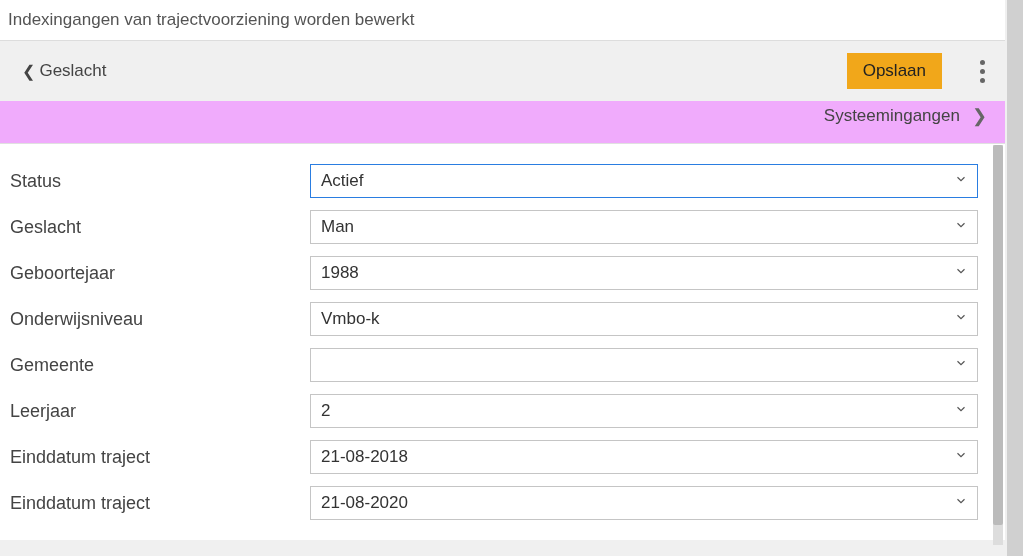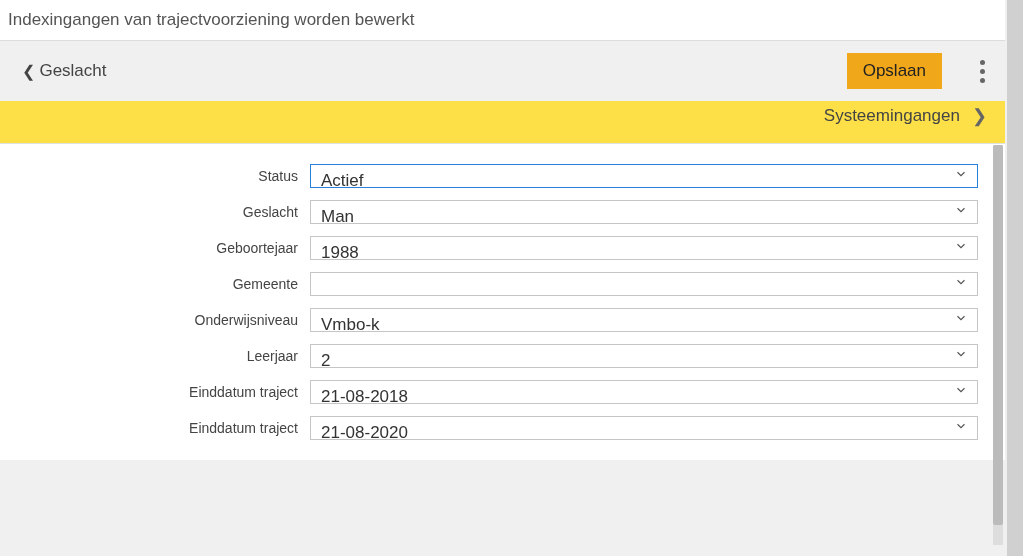--- a/index.html
+++ b/index.html
@@ -59,59 +59,59 @@
       padding: 4px 6px;
     }
     .kebab span {
       width: 5px; height: 5px; background: #666; border-radius: 50%;
     }
     .subnav {
       display: flex;
       justify-content: flex-end;
       align-items: center;
       padding: 4px 18px 16px 32px;
-      background: #fde047;
+      background: #f0abfc;
       font-size: 17px;
       color: #444;
       gap: 12px;
     }
     .subnav .chev-right {
       font-size: 18px; color: #666; cursor: pointer;
     }
     .content-wrap {
       background: #fff;
       margin: 0;
       padding: 20px 10px 8px 10px;
       border-top: 1px solid #e0e0e0;
     }
     .form-row {
       display: flex;
       align-items: center;
       margin-bottom: 12px;
     }
     .form-label {
       width: 300px;
-      text-align: right;
+      text-align: left;
       padding-right: 12px;
-      font-size: 14px;
+      font-size: 18px;
       color: #444;
     }
     .select-wrap {
       flex: 1;
       max-width: 668px;
       position: relative;
     }
     .select-input {
       width: 100%;
       border: 1px solid #c5c5c5;
       background: #fff;
       padding: 6px 34px 6px 10px;
       font-size: 17px;
       color: #333;
-      height: 24px;
+      height: 34px;
       cursor: pointer;
       text-align: left;
     }
     .select-input.focused {
       border: 1px solid #2a7de1;
       outline: none;
     }
     .select-chevron {
       position: absolute;
       right: 10px;
@@ -199,32 +199,32 @@
       <div class="form-row">
         <div class="form-label">Geboortejaar</div>
         <div class="select-wrap">
           <div class="select-input">1988</div>
           <span class="select-chevron"><svg viewBox="0 0 24 24" fill="none" stroke="currentColor" stroke-width="2">
               <polyline points="6 9 12 15 18 9"></polyline>
             </svg></span>
         </div>
       </div>
       <div class="form-row">
+        <div class="form-label">Onderwijsniveau</div>
+        <div class="select-wrap">
+          <div class="select-input">Vmbo-k</div>
+          <span class="select-chevron"><svg viewBox="0 0 24 24" fill="none" stroke="currentColor" stroke-width="2">
+              <polyline points="6 9 12 15 18 9"></polyline>
+            </svg></span>
+        </div>
+      </div>
+      <div class="form-row">
         <div class="form-label">Gemeente</div>
         <div class="select-wrap">
           <div class="select-input"></div>
-          <span class="select-chevron"><svg viewBox="0 0 24 24" fill="none" stroke="currentColor" stroke-width="2">
-              <polyline points="6 9 12 15 18 9"></polyline>
-            </svg></span>
-        </div>
-      </div>
-      <div class="form-row">
-        <div class="form-label">Onderwijsniveau</div>
-        <div class="select-wrap">
-          <div class="select-input">Vmbo-k</div>
           <span class="select-chevron"><svg viewBox="0 0 24 24" fill="none" stroke="currentColor" stroke-width="2">
               <polyline points="6 9 12 15 18 9"></polyline>
             </svg></span>
         </div>
       </div>
       <div class="form-row">
         <div class="form-label">Leerjaar</div>
         <div class="select-wrap">
           <div class="select-input">2</div>
           <span class="select-chevron"><svg viewBox="0 0 24 24" fill="none" stroke="currentColor" stroke-width="2">

